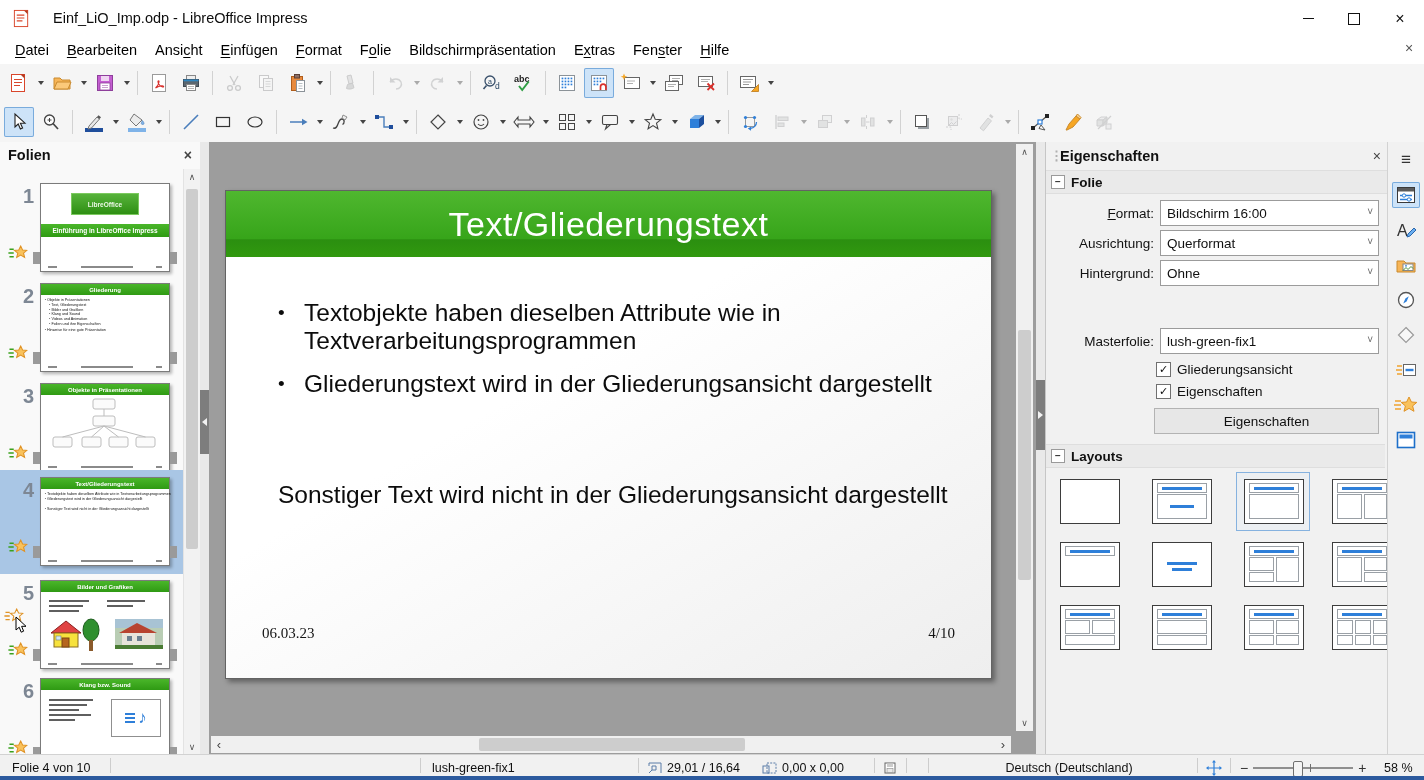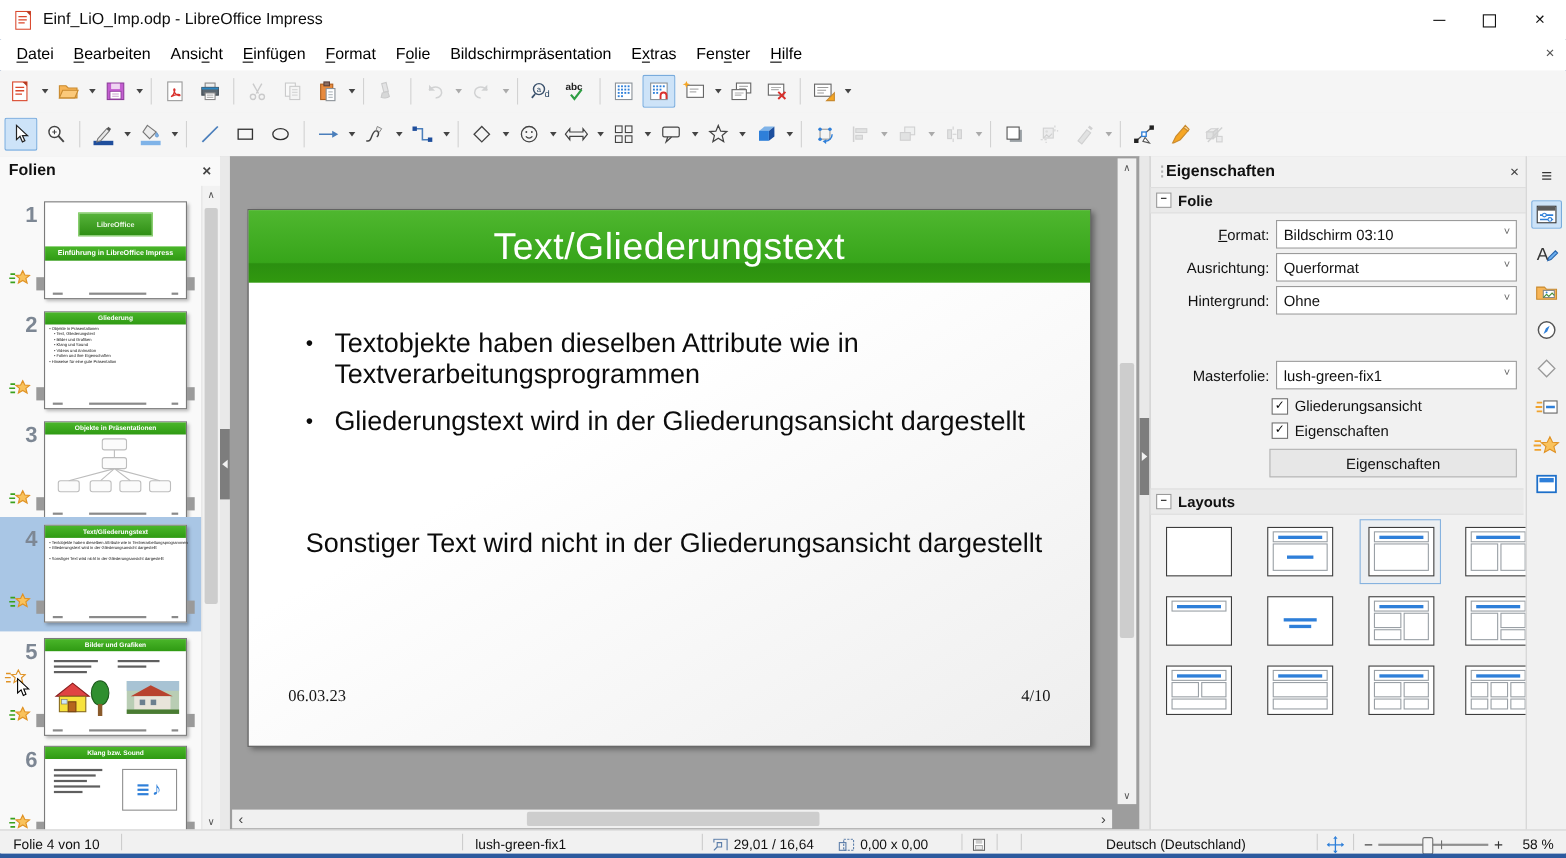--- a/index.html
+++ b/index.html
@@ -2,21 +2,21 @@
 <html><head>
 <meta charset="utf-8">
 <style>
   html,body{margin:0;padding:0;background:#3c3c3c;font-family:"Liberation Sans",sans-serif;}
   #app{position:relative;width:1424px;height:780px;background:#fff;overflow:hidden;
        box-shadow:inset 0 0 0 1px #2b579a;font-family:"Liberation Sans",sans-serif;}
   svg{display:block}
   
   .titlebar{position:absolute;left:0;top:0;right:0;height:36px;background:#fff;display:flex;align-items:center;}
   .appicon{margin-left:12px}
-  .wtitle{margin-left:8px;font-size:14.5px;color:#0d0d0d}
+  .wtitle{margin-left:22px;font-size:14.5px;color:#0d0d0d}
   .wincontrols{position:absolute;right:1px;top:1px;display:flex;height:35px}
   .wc{width:46px;display:flex;align-items:center;justify-content:center;color:#111}
   .wc-min i{display:block;width:11px;height:0;border-top:1px solid #111}
   .wc-max i{display:block;width:10px;height:10px;border:1px solid #111}
   .wc-close{font-size:16px}
   
   .menubar{position:absolute;left:0;top:36px;right:0;height:28px;background:#fff;display:flex;align-items:center;padding-left:6px;font-size:14.5px;color:#000}
   .mi{padding:3px 9px;white-space:nowrap}
   .mi u{text-underline-offset:2px}
   .doc-close{position:absolute;right:6px;top:40px;color:#555;font-size:14px;width:18px;text-align:center}
@@ -793,21 +793,21 @@
       <span class="sb-close">×</span>
     </div>
     <div class="sb-sec" style="position:absolute;left:0;right:0;top:28px">
       <span class="colbox"></span>
       <span>Folie</span>
     </div>
 
     <div class="frow" style="top:58px">
       <span class="flabel"><u>F</u><span>ormat:</span></span>
       <span class="fbox">
-          <span>Bildschirm 03:10</span>
+          <span>Bildschirm 16:00</span>
           <span class="fchev">˅</span>
         </span>
     </div>
     <div class="frow" style="top:88px">
       <span class="flabel">Ausrichtung:</span>
       <span class="fbox">
           <span>Querformat</span>
           <span class="fchev">˅</span>
         </span>
     </div>

